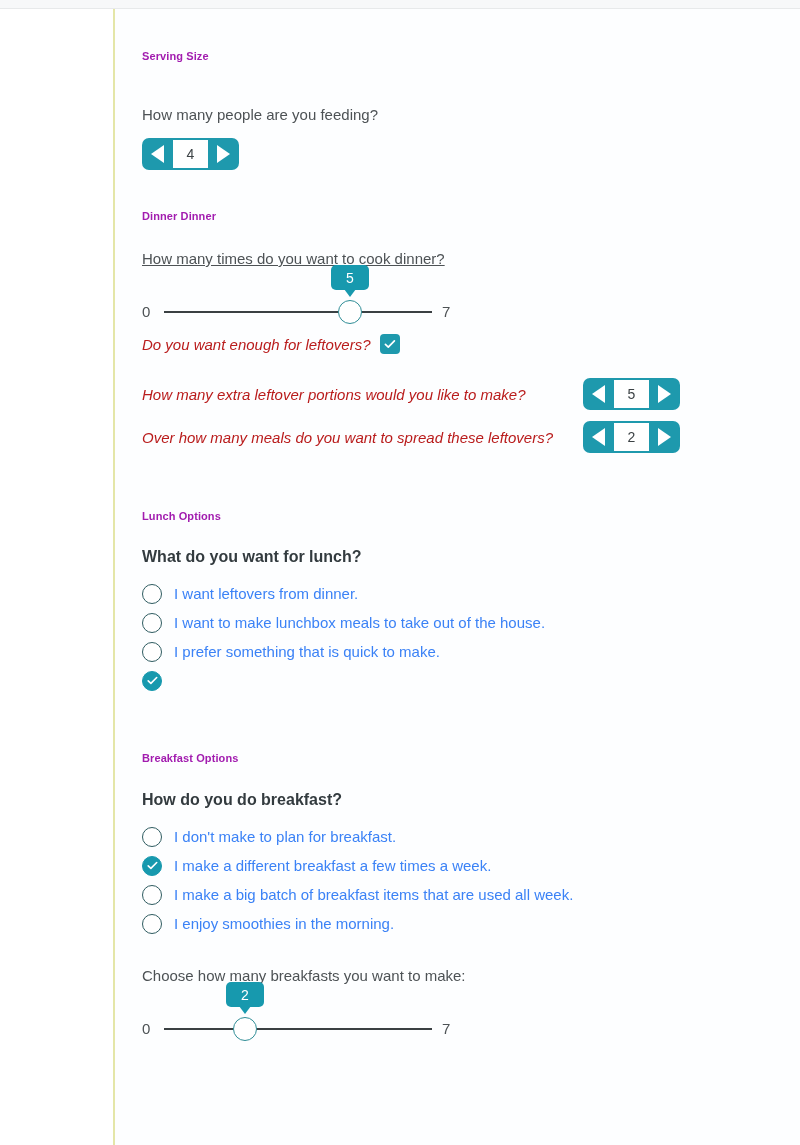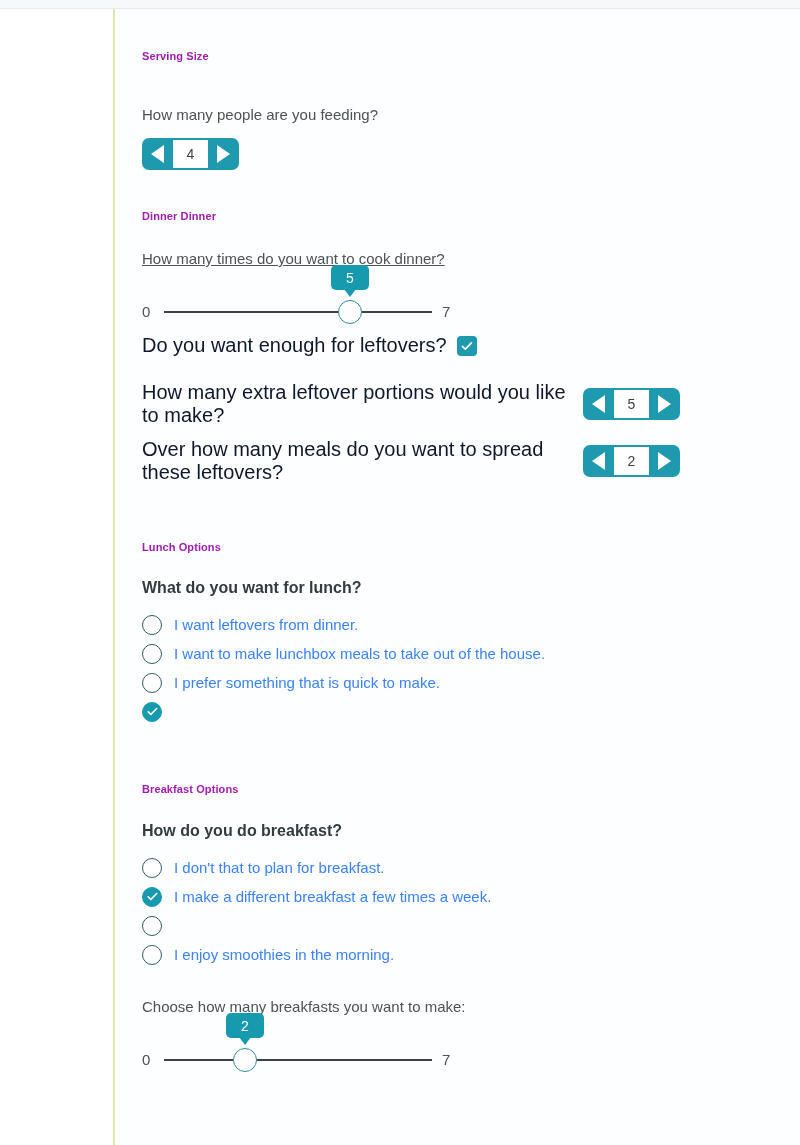--- a/index.html
+++ b/index.html
@@ -234,22 +234,23 @@
     border-left: 6px solid transparent;
     border-right: 6px solid transparent;
     border-top: 8px solid #1799ae;
   }
 
   .inline-row {
     display: flex;
     align-items: center;
   }
   .inline-row .q {
-    font-size: 20px;
-    color: #0f172a;
+    font-size: 15px;
+    color: #b91c1c;
+    font-style: italic;
   }
 </style>
 </head>
 <body>
 
 <div id="page">
   <div class="top-band"></div>
   <div class="top-rule"></div>
   <div class="left-pane"></div>
   <div class="left-divider"></div>
@@ -354,34 +355,35 @@
 
     <div class="section" style="margin-top:57px;">
       <div class="section-title">Breakfast Options</div>
       <div class="question-strong" style="margin-top:27px;">How do you do breakfast?</div>
 
       <div class="radio-list" style="margin-top:13px;">
         <div class="radio-row">
           <span class="radio">
             
           </span>
-          <span class="radio-label">I don't that to plan for breakfast.</span>
+          <span class="radio-label">I don't make to plan for breakfast.</span>
         </div>
         <div class="radio-row">
           <span class="radio checked">
             <svg width="13" height="13" viewBox="0 0 13 13">
               <path d="M2.2 6.8 L4.9 9.4 L10.7 3.5" fill="none" stroke="#ffffff" stroke-width="1.6" stroke-linecap="round" stroke-linejoin="round"></path>
             </svg>
           </span>
           <span class="radio-label">I make a different breakfast a few times a week.</span>
         </div>
         <div class="radio-row">
           <span class="radio">
             
           </span>
+          <span class="radio-label">I make a big batch of breakfast items that are used all week.</span>
         </div>
         <div class="radio-row">
           <span class="radio">
             
           </span>
           <span class="radio-label">I enjoy smoothies in the morning.</span>
         </div>
       </div>
 
       <div class="question" style="margin-top:29px;">Choose how many breakfasts you want to make:</div>

